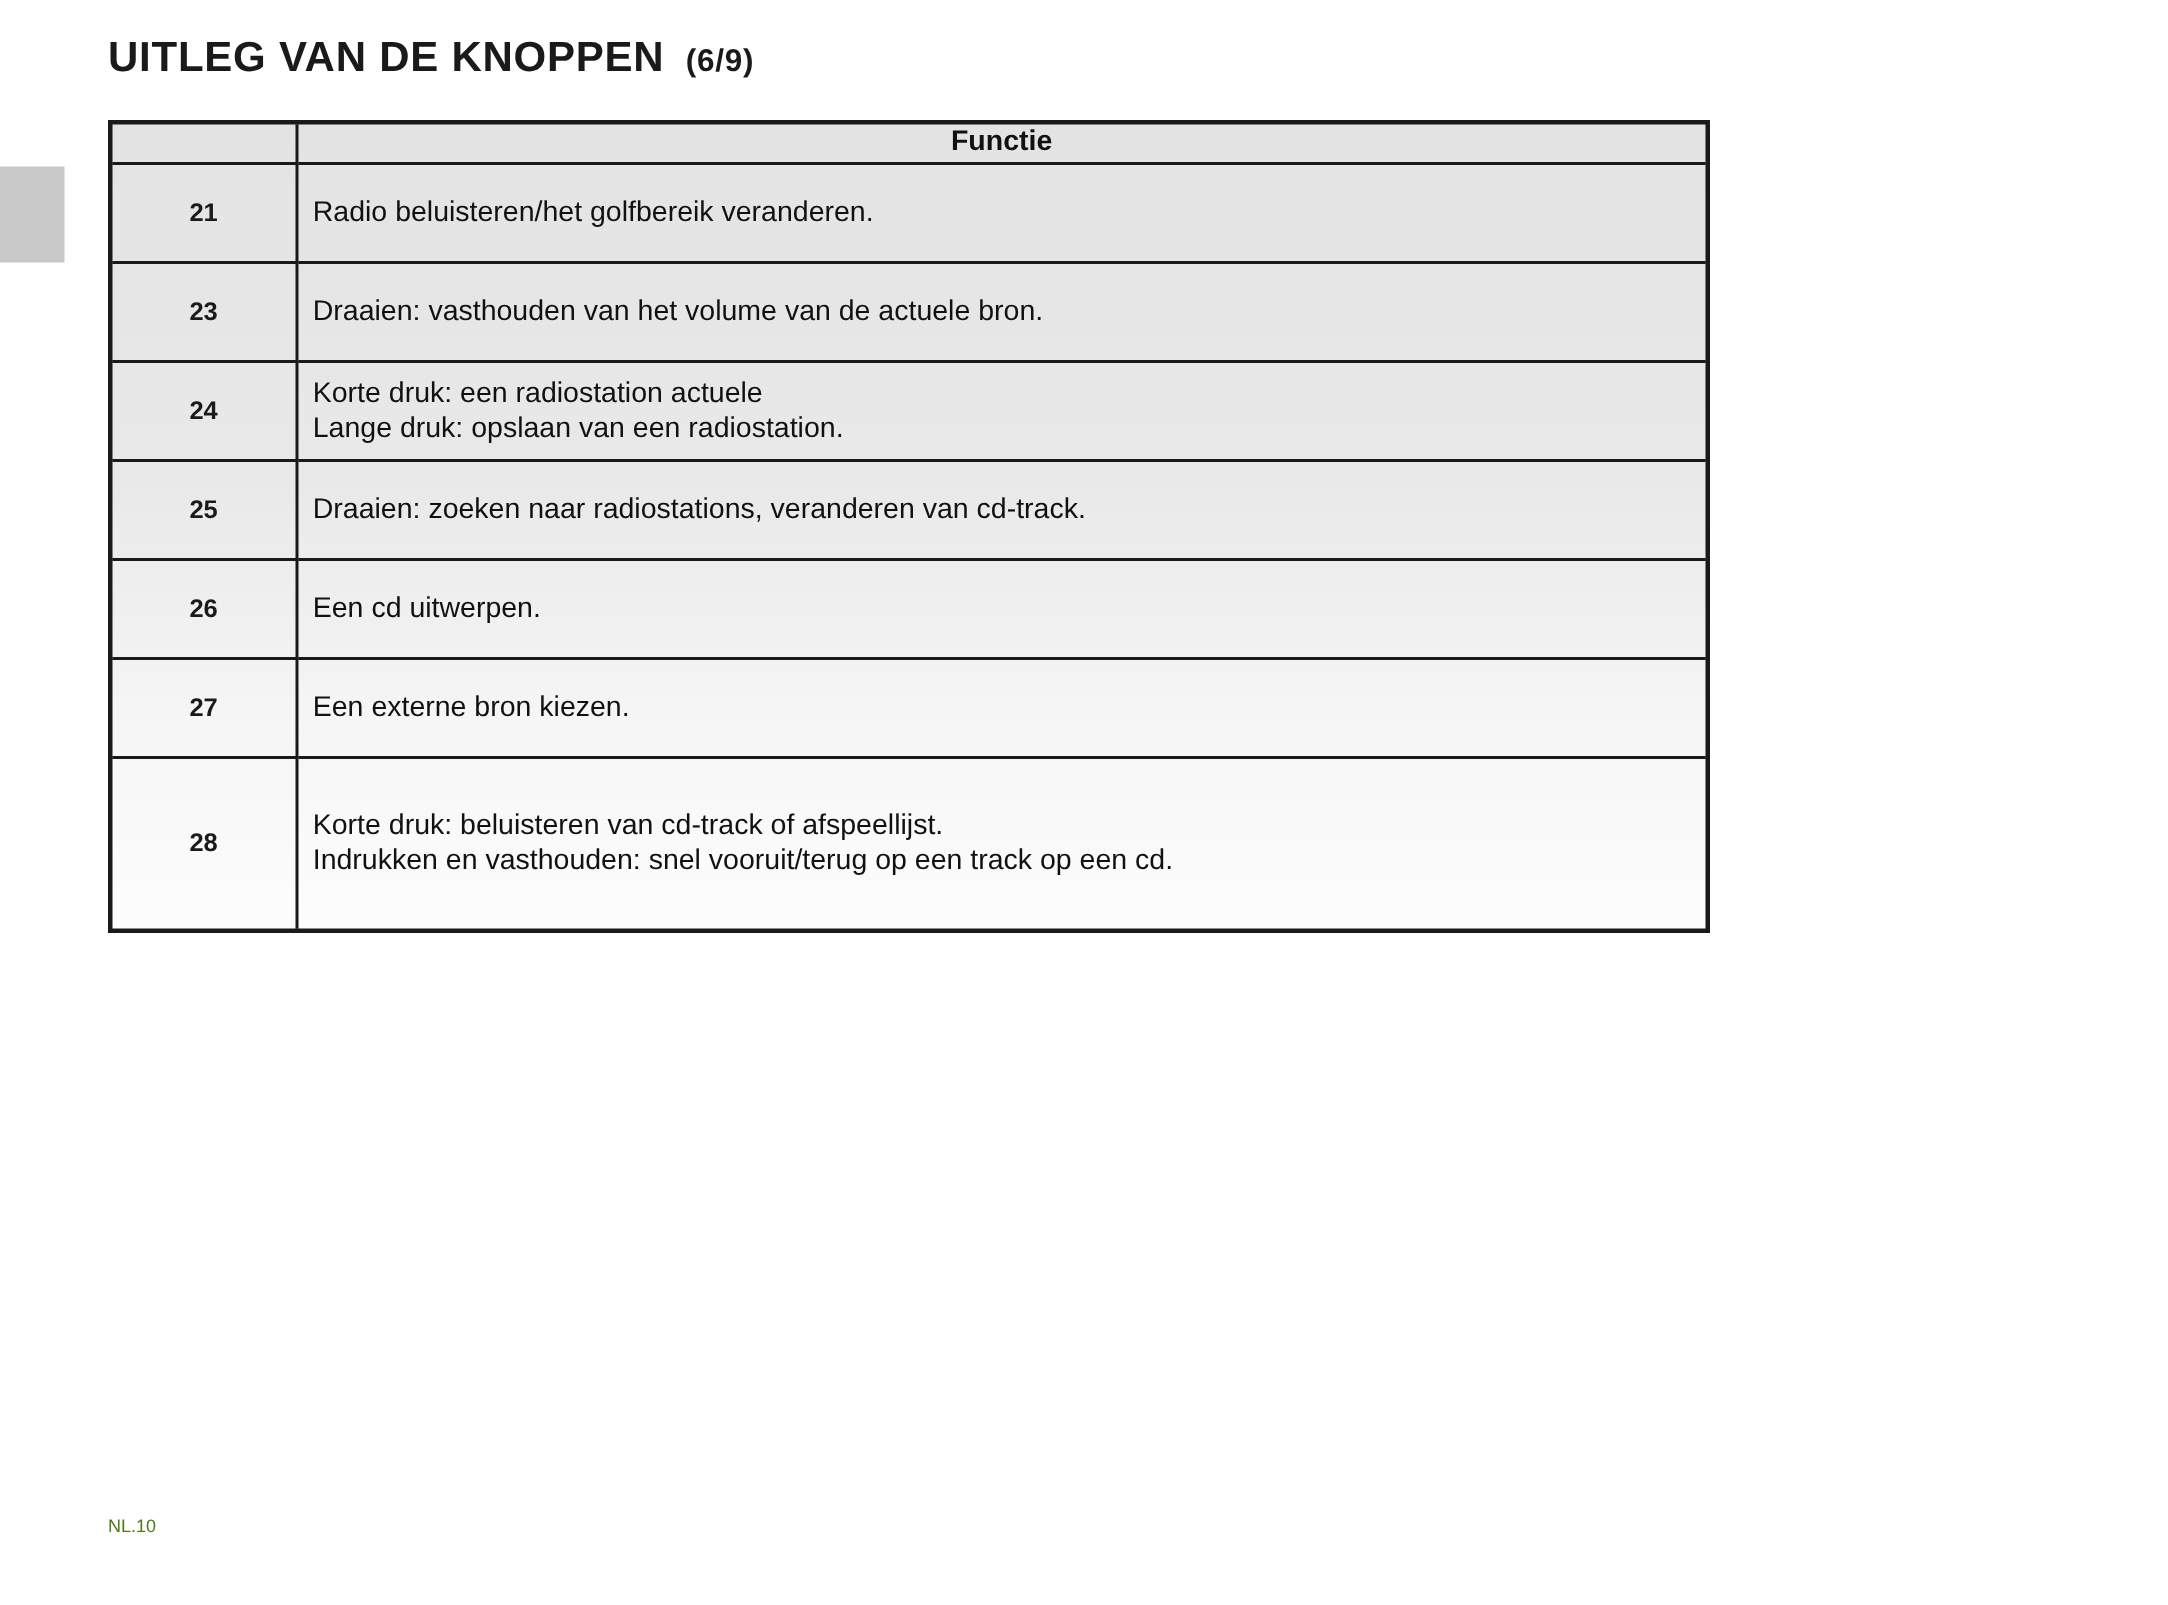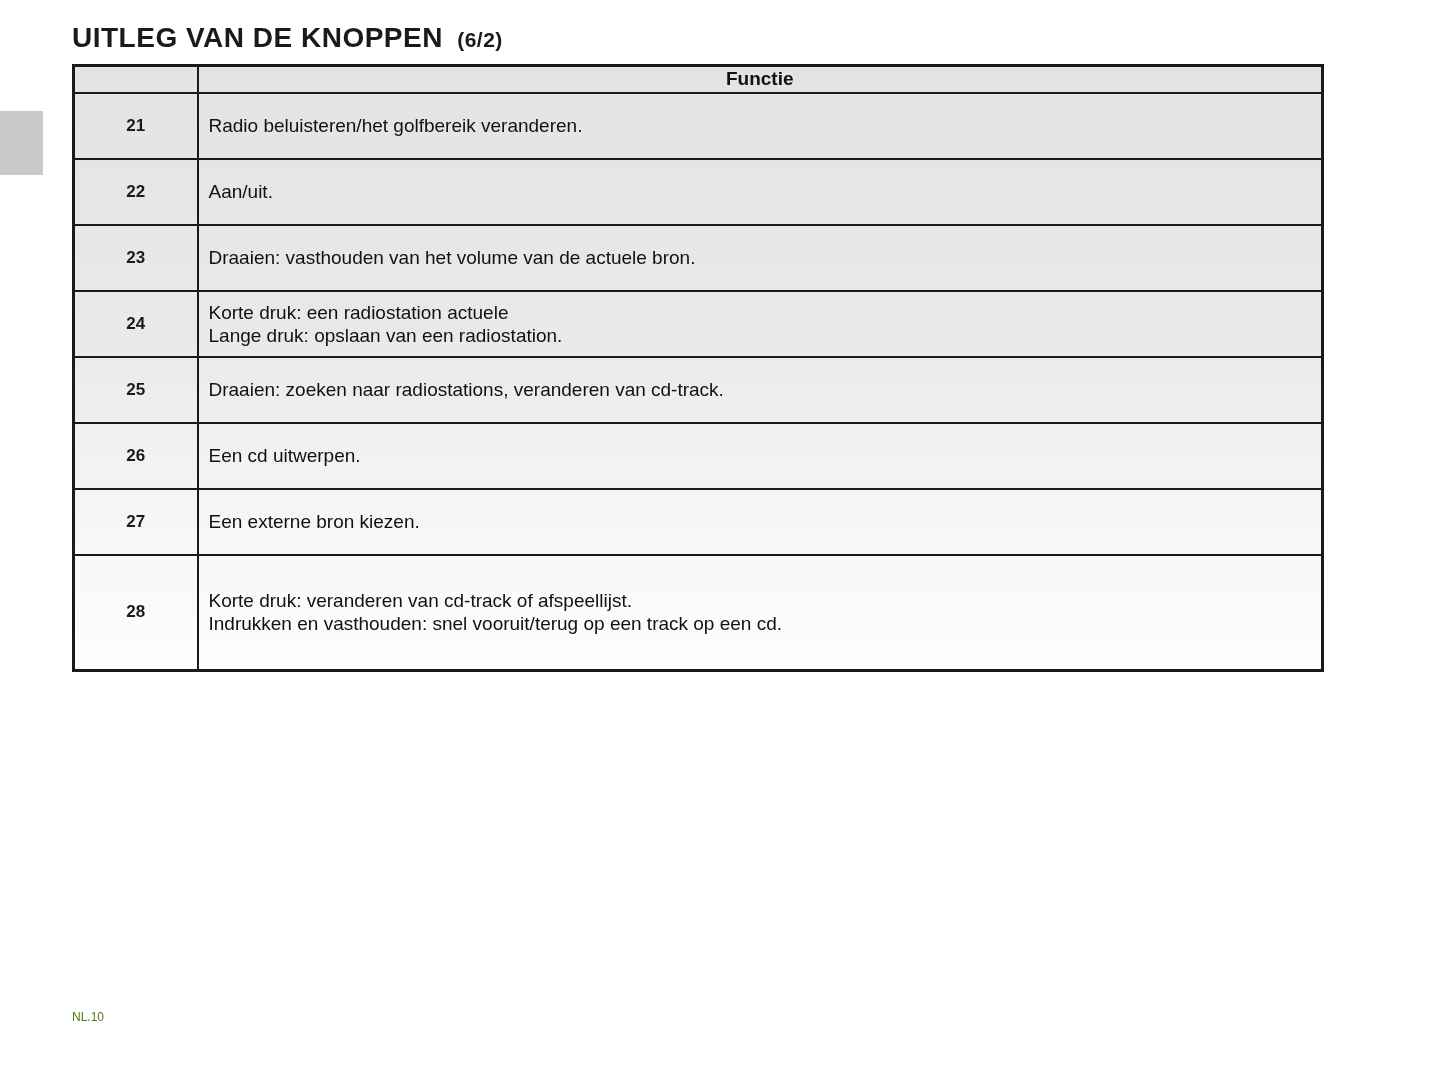--- a/index.html
+++ b/index.html
@@ -29,22 +29,22 @@
     white-space: nowrap;
   }
   .title .title-suffix {
     font-size: 21px;
     font-weight: bold;
     margin-left: 6px;
   }
 
   table.func-table {
     position: absolute;
-    left: 72px; top: 64px;
-    width: 1252px;
+    left: 72px; top: 80px;
+    width: 1068px;
     border-collapse: collapse;
     background: linear-gradient(180deg, #e3e3e3 0%, #e9e9e9 45%, #f6f6f6 75%, #fdfdfd 100%);
     table-layout: fixed;
   }
   table.func-table, table.func-table th, table.func-table td {
     border: 2px solid #1a1a1a;
   }
   table.func-table { border-width: 3px; }
 
   th.col-num, td.cell-num { width: 124px; }
@@ -86,42 +86,35 @@
 </style>
 </head>
 <body>
 
 <div class="page">
 
   <div class="side-tab"></div>
 
   <h1 class="title">
     <span>UITLEG VAN DE KNOPPEN</span>
-    <span class="title-suffix">(6/2)</span>
+    <span class="title-suffix">(6/9)</span>
   </h1>
 
   <table class="func-table">
     <thead>
       <tr class="header-row">
         <th class="col-num"></th>
         <th class="col-func">Functie</th>
       </tr>
     </thead>
     <tbody>
       <tr class="body-row">
         <td class="cell-num">21</td>
         <td class="cell-func">
           <div class="line">Radio beluisteren/het golfbereik veranderen.</div>
-          <div class="line"></div>
-        </td>
-      </tr>
-      <tr class="body-row">
-        <td class="cell-num">22</td>
-        <td class="cell-func">
-          <div class="line">Aan/uit.</div>
           <div class="line"></div>
         </td>
       </tr>
       <tr class="body-row">
         <td class="cell-num">23</td>
         <td class="cell-func">
           <div class="line">Draaien: vasthouden van het volume van de actuele bron.</div>
           <div class="line"></div>
         </td>
       </tr>
@@ -149,21 +142,21 @@
       <tr class="body-row">
         <td class="cell-num">27</td>
         <td class="cell-func">
           <div class="line">Een externe bron kiezen.</div>
           <div class="line"></div>
         </td>
       </tr>
       <tr class="body-row tall">
         <td class="cell-num">28</td>
         <td class="cell-func">
-          <div class="line">Korte druk: veranderen van cd-track of afspeellijst.</div>
+          <div class="line">Korte druk: beluisteren van cd-track of afspeellijst.</div>
           <div class="line">Indrukken en vasthouden: snel vooruit/terug op een track op een cd.</div>
         </td>
       </tr>
     </tbody>
   </table>
 
   <div class="page-number">NL.10</div>
 
 </div>
 

